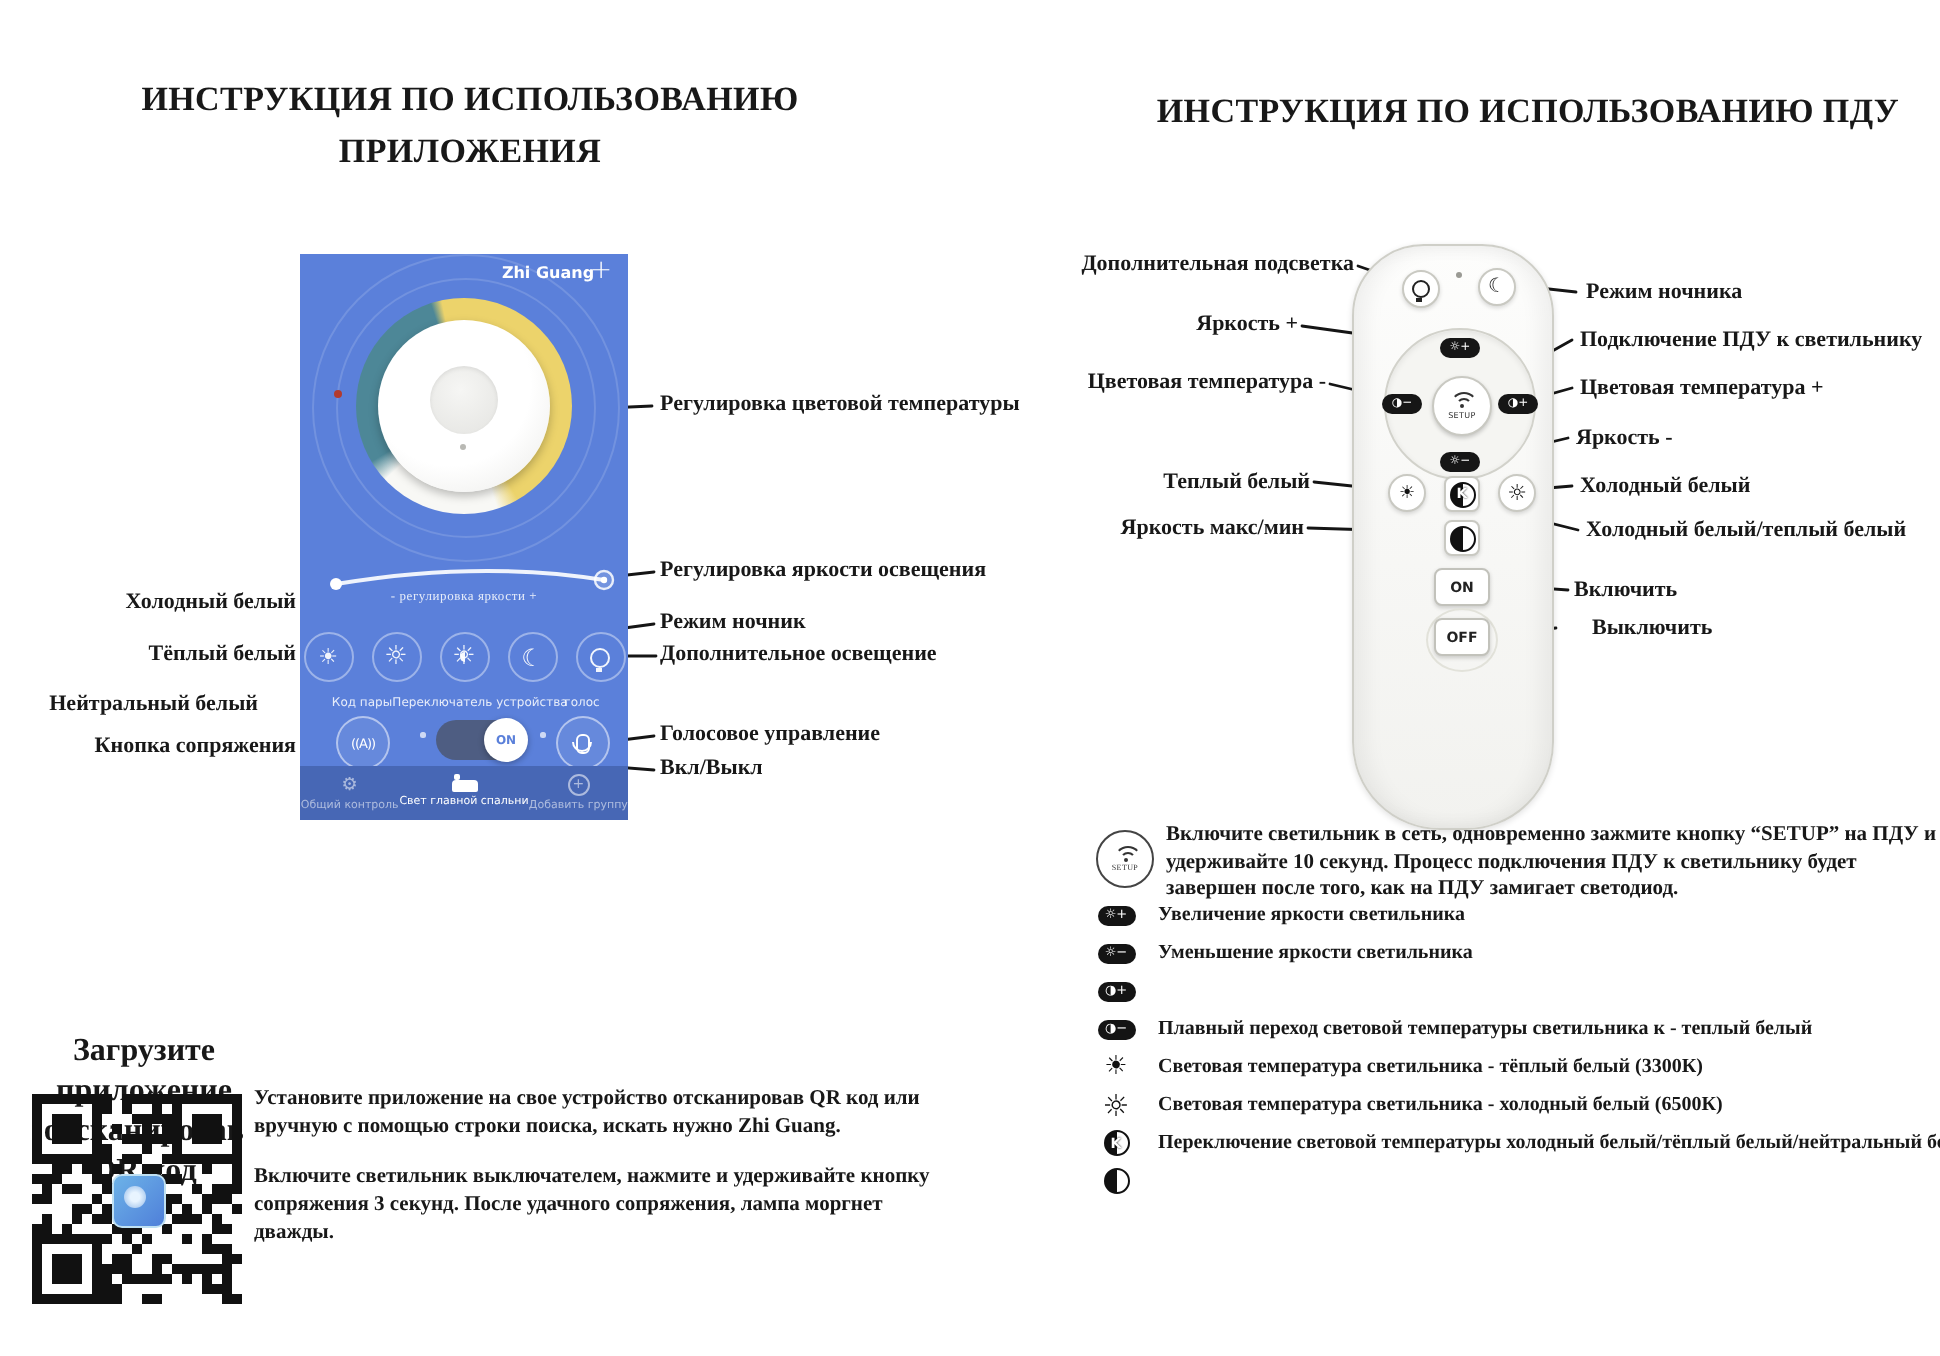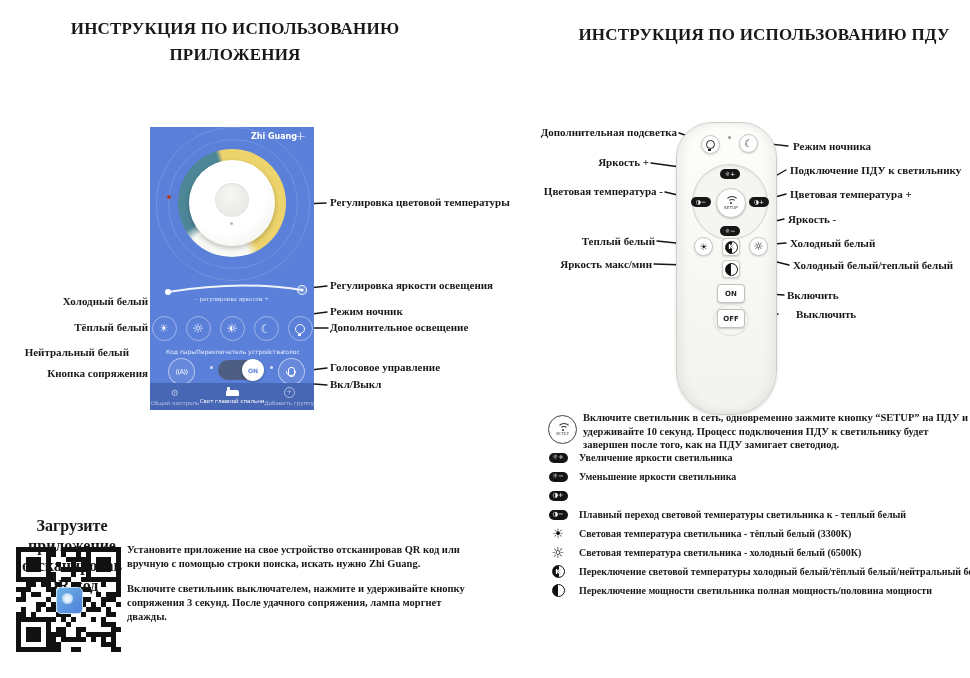--- a/index.html
+++ b/index.html
@@ -1,19 +1,19 @@
 <!DOCTYPE html>
 <html><head>
 <meta charset="utf-8">
 <style>
   html,body{margin:0;padding:0;background:#fff;}
   .page{position:relative;width:970px;height:678px;background:#fff;overflow:hidden;
         font-family:"Liberation Serif",serif;color:#181818;}
   svg.lines{position:absolute;left:0;top:0;pointer-events:none;}
-  .title{position:absolute;font-weight:bold;font-size:17px;line-height:1.5;text-align:center;letter-spacing:.2px;}
+  .title{position:absolute;font-weight:bold;font-size:17px;line-height:1.5;text-align:center;letter-spacing:.2px;margin-top:21px;}
   #t-left{left:40px;top:16px;width:390px;}
   #t-right{left:552px;top:22px;width:424px;}
 
   
   .co{position:absolute;font-weight:bold;font-size:11px;line-height:13px;white-space:nowrap;}
   .co.right-al{text-align:right;}
 
   
   .app{position:absolute;left:150px;top:127px;width:164px;height:283px;background:#5b80da;overflow:hidden;
        font-family:"DejaVu Sans",sans-serif;color:#fff;}
@@ -335,21 +335,20 @@
     <div class="lg-row">
       <span class="lg-ic">
           <span class="cctk"></span>
         </span>
       <span class="lg-txt">Переключение световой температуры холодный белый/тёплый белый/нейтральный белый</span>
     </div>
     <div class="lg-row">
       <span class="lg-ic">
           <span class="halfc"></span>
         </span>
-      <span class="lg-txt">Переключение мощности светильника полная мощность/половина мощности</span>
     </div>
   </div>
 
   <div class="qr-caption">
     <span>Загрузите приложение</span><br>
     <span>отсканировав QR код</span>
   </div>
   <div class="qr-box"><svg width="105" height="105" viewBox="0 0 105 105" fill="#111">
         <rect x="0" y="0" width="5" height="5"></rect>
         <rect x="5" y="0" width="5" height="5"></rect>

